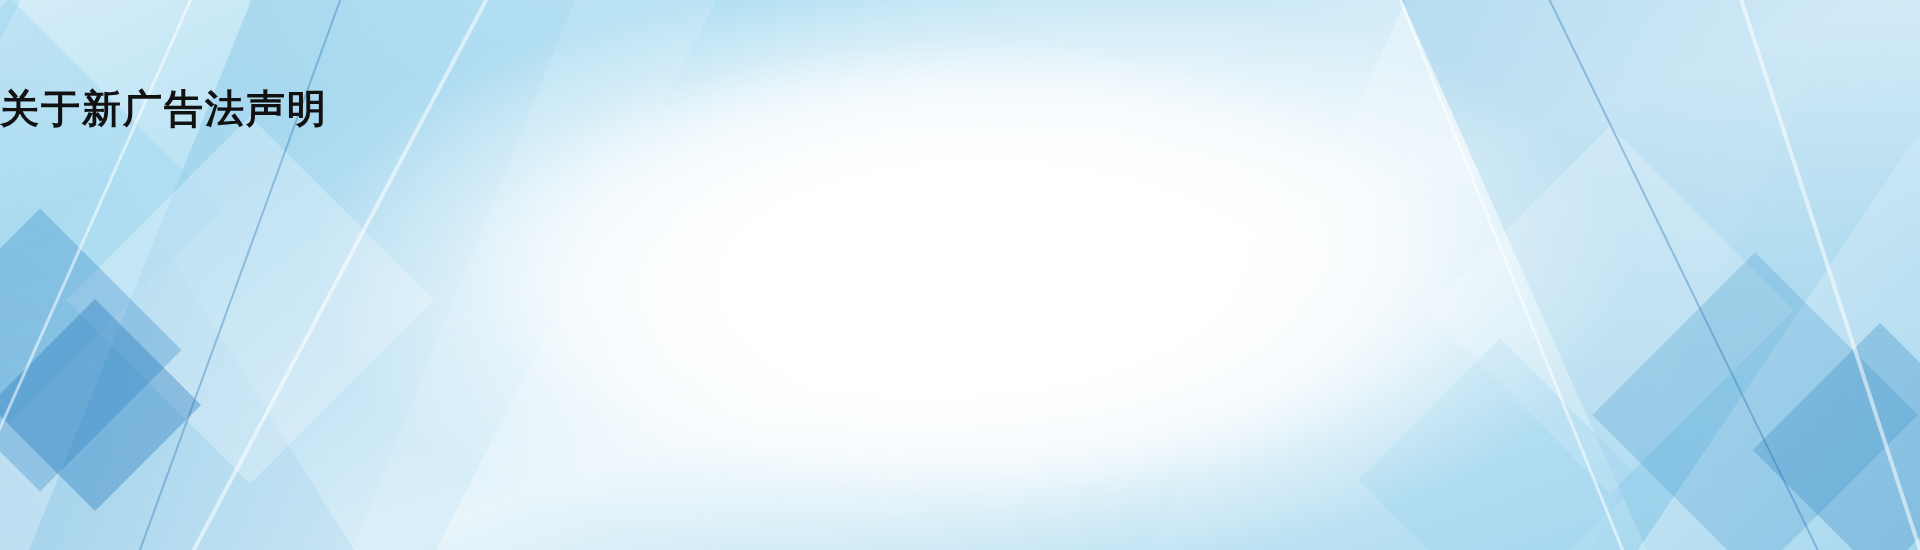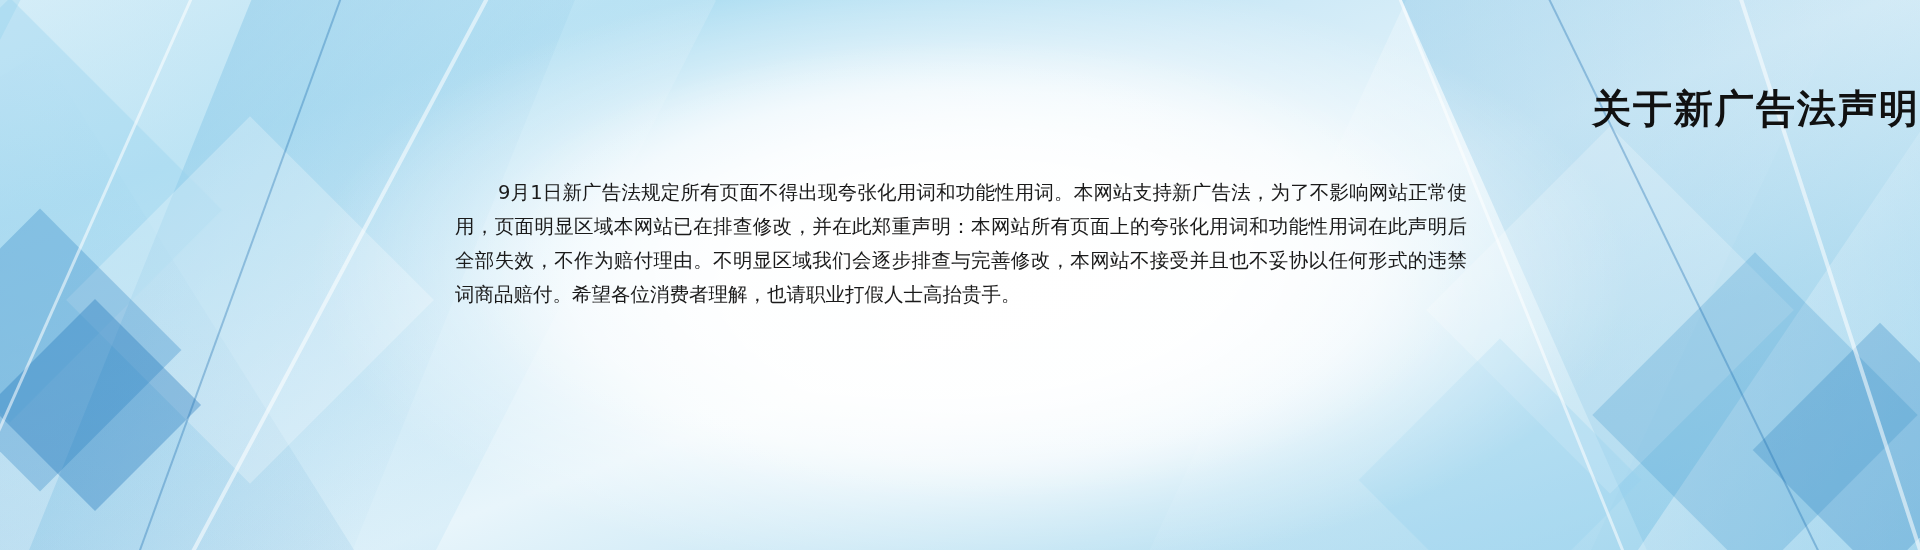--- a/index.html
+++ b/index.html
@@ -119,21 +119,21 @@
   .content {
     position: absolute;
     left: 0; top: 0;
     width: 1920px;
     height: 550px;
   }
   .title {
     position: absolute;
     left: 0; top: 88px;
     width: 1920px;
-    text-align: right;
+    text-align: left;
     font-size: 39px;
     font-weight: 700;
     color: #111111;
     letter-spacing: 2px;
     line-height: 1.1;
   }
   .body-block {
     position: absolute;
     left: 455px;
     top: 176px;
@@ -180,17 +180,16 @@
     <div class="streak s6"></div>
   </div>
 
   <div class="glow"></div>
   <div class="glow-2"></div>
 
   <div class="content">
     <div class="title">关于新广告法声明</div>
 
     <div class="body-block">
-      <p class="para para-1">9月1日新广告法规定所有页面不得出现夸张化用词和功能性用词。本网站支持新广告法，为了不影响网站正常使用，页面明显区域本网站已在排查修改，并在此郑重声明：本网站所有页面上的夸张化用词和功能性用词在此声明后全部失效，不作为赔付理由。不明显区域我们会逐步排查与完善修改，本网站不接受并且也不妥协以任何形式的违禁词商品赔付。希望各位消费者理解，也请职业打假人士高抬贵手。</p>
     </div>
   </div>
 
 </div>
 
 </body></html>

